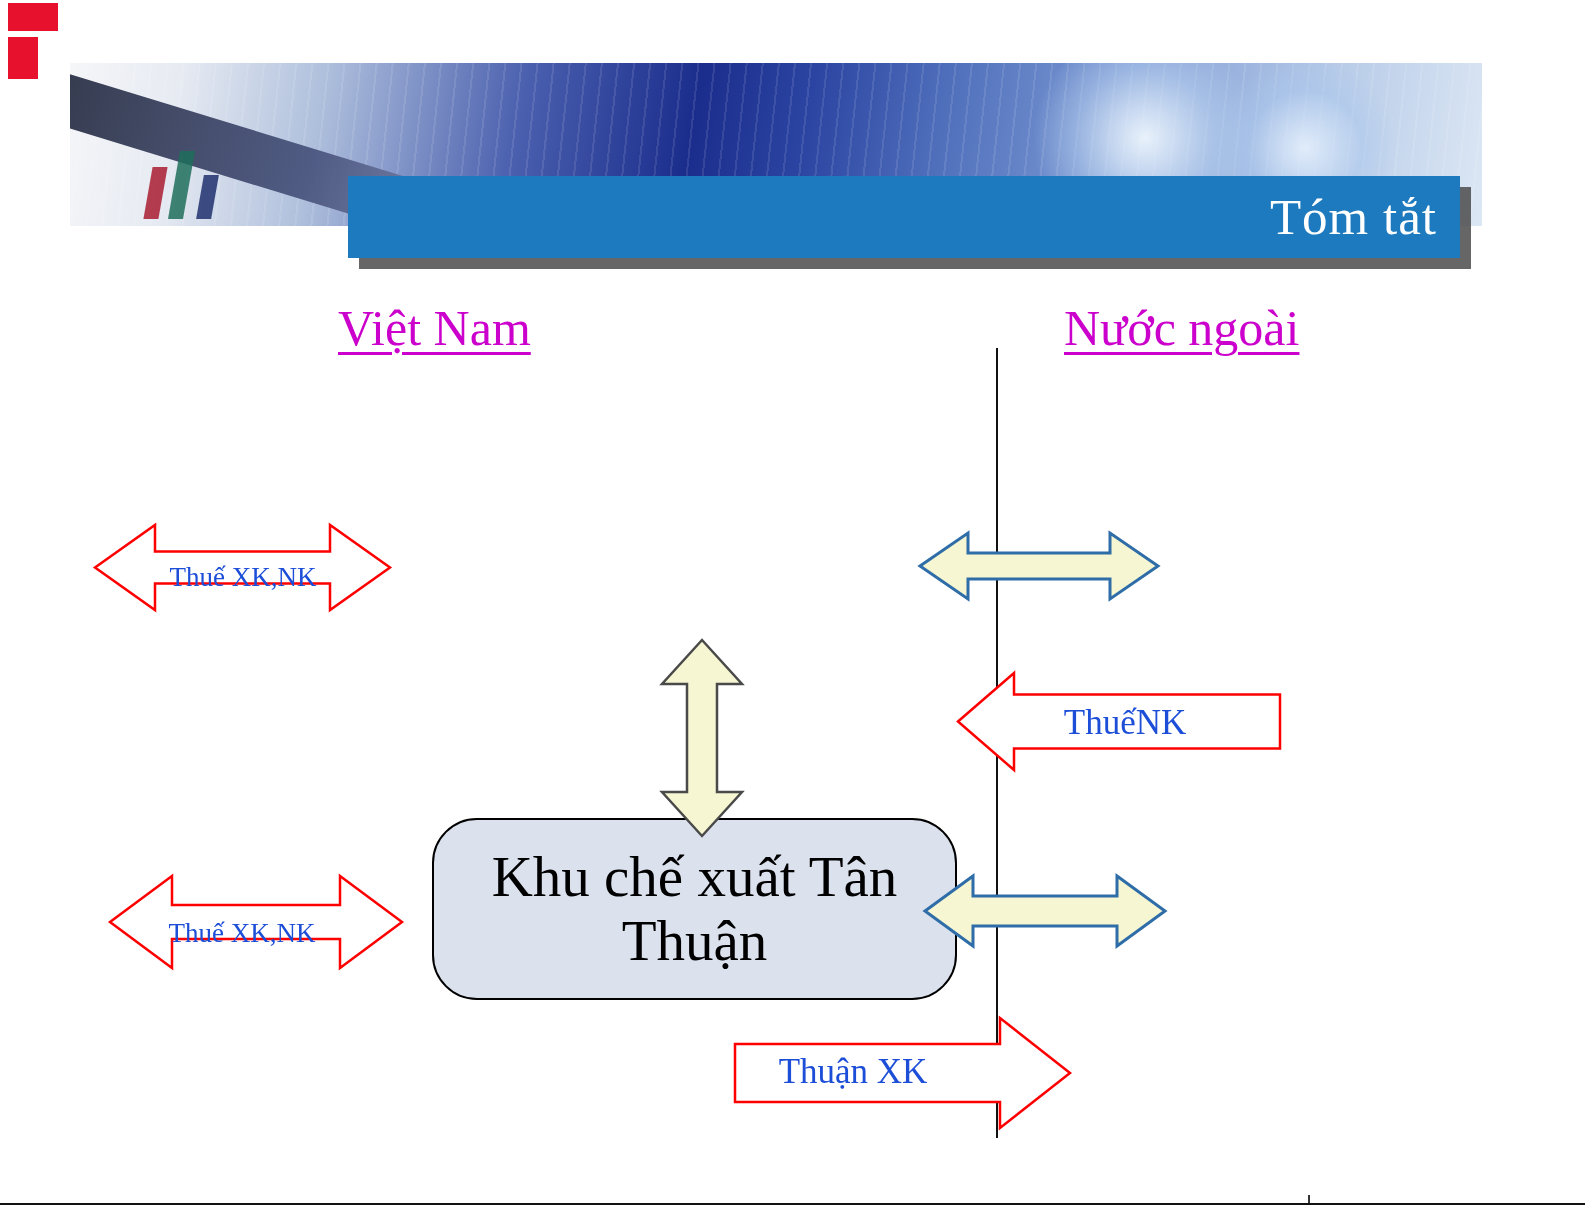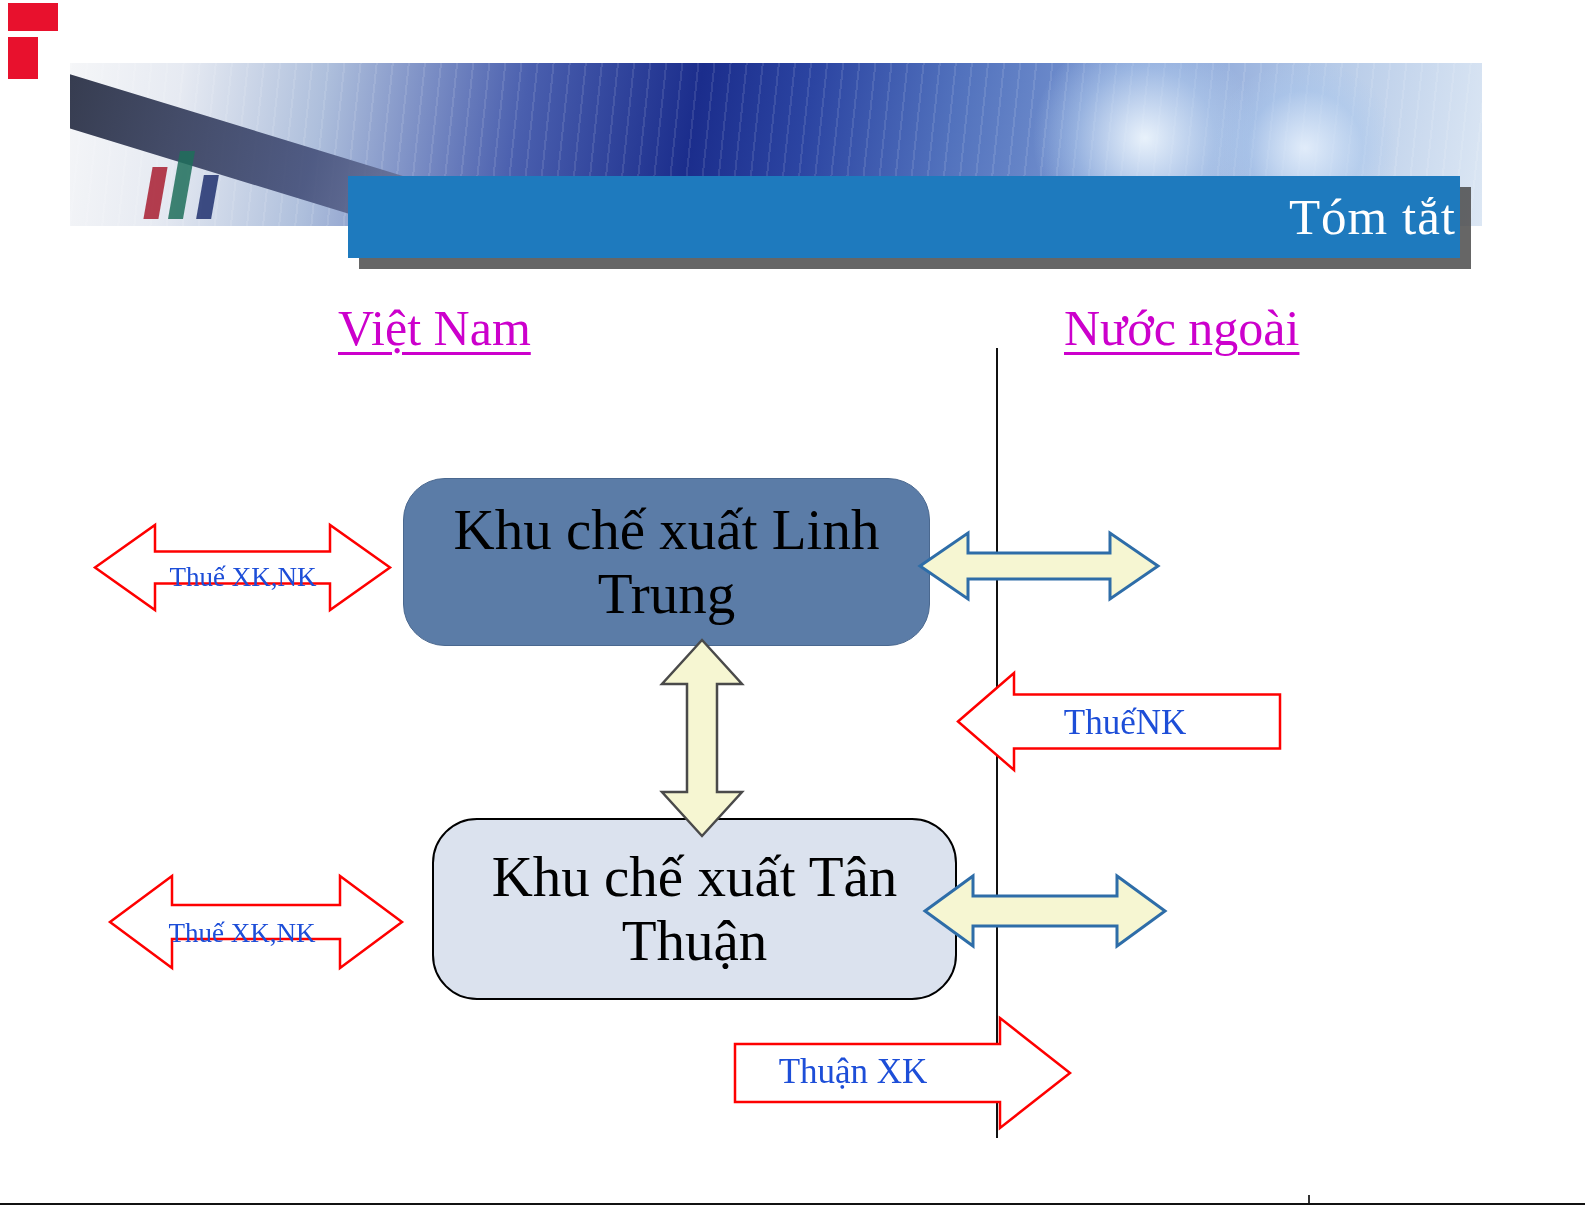--- a/index.html
+++ b/index.html
@@ -32,21 +32,21 @@
     background:radial-gradient(circle, rgba(238,246,253,0.95) 0%, rgba(185,210,240,0.5) 45%, rgba(140,170,220,0) 72%); }
   .c2 { left:1140px; top:0px; width:190px; height:170px;
     background:radial-gradient(circle, rgba(230,240,252,0.9) 0%, rgba(170,200,238,0.45) 45%, rgba(140,170,220,0) 72%); }
 
   
   .title-bar {
     position:absolute; left:348px; top:176px; width:1112px; height:82px;
     background:#1e7abe; box-shadow:11px 11px 0 rgba(75,75,75,0.85);
     display:flex; align-items:center; justify-content:flex-end;
   }
-  .title-text { color:#ffffff; font-size:51px; padding-right:4px; letter-spacing:1px; }
+  .title-text { color:#ffffff; font-size:51px; padding-right:23px; letter-spacing:1px; }
 
   
   .hdr {
     position:absolute; top:300px; color:#cc00cc; font-size:50px; line-height:1.15;
     text-decoration:underline; text-underline-offset:7px; text-decoration-thickness:3px;
     white-space:nowrap;
   }
   .hdr-left  { left:338px; }
   .hdr-right { left:1064px; }
 
@@ -105,23 +105,20 @@
 
   <div class="title-bar">
     <span class="title-text">Tóm tắt</span>
   </div>
 
   <div class="hdr hdr-left">Việt Nam</div>
   <div class="hdr hdr-right">Nước ngoài</div>
 
   <div class="divider"></div>
 
-  <div class="zone zone1">
-    <span>Khu chế xuất Linh Trung</span>
-  </div>
   <div class="zone zone2">
     <span>Khu chế xuất Tân Thuận</span>
   </div>
 
   <svg class="arrow a-left-top" width="295" height="85" viewBox="0 0 295 85">
     <polygon points="0,42.5 60,0 60,26.5 235,26.5 235,0 295,42.5 235,85 235,58.5 60,58.5 60,85" stroke-width="2.5" fill="#ffffff" stroke="#fe0000"></polygon>
   </svg>
 
   <svg class="arrow a-right-top" width="238" height="66" viewBox="0 0 238 66">
     <polygon points="0,33 48,0 48,20 190,20 190,0 238,33 190,66 190,46 48,46 48,66" stroke-width="3" fill="#f6f6d2" stroke="#2e6da8"></polygon>

